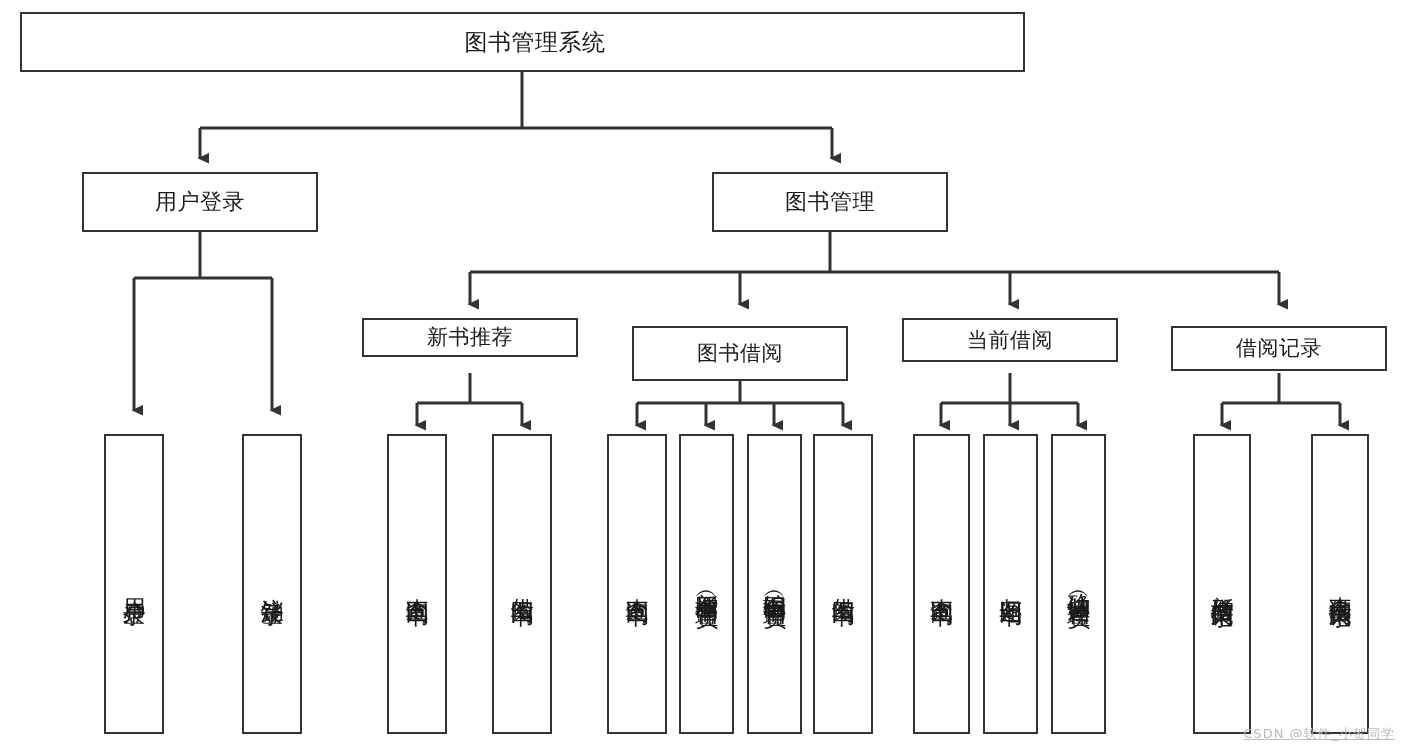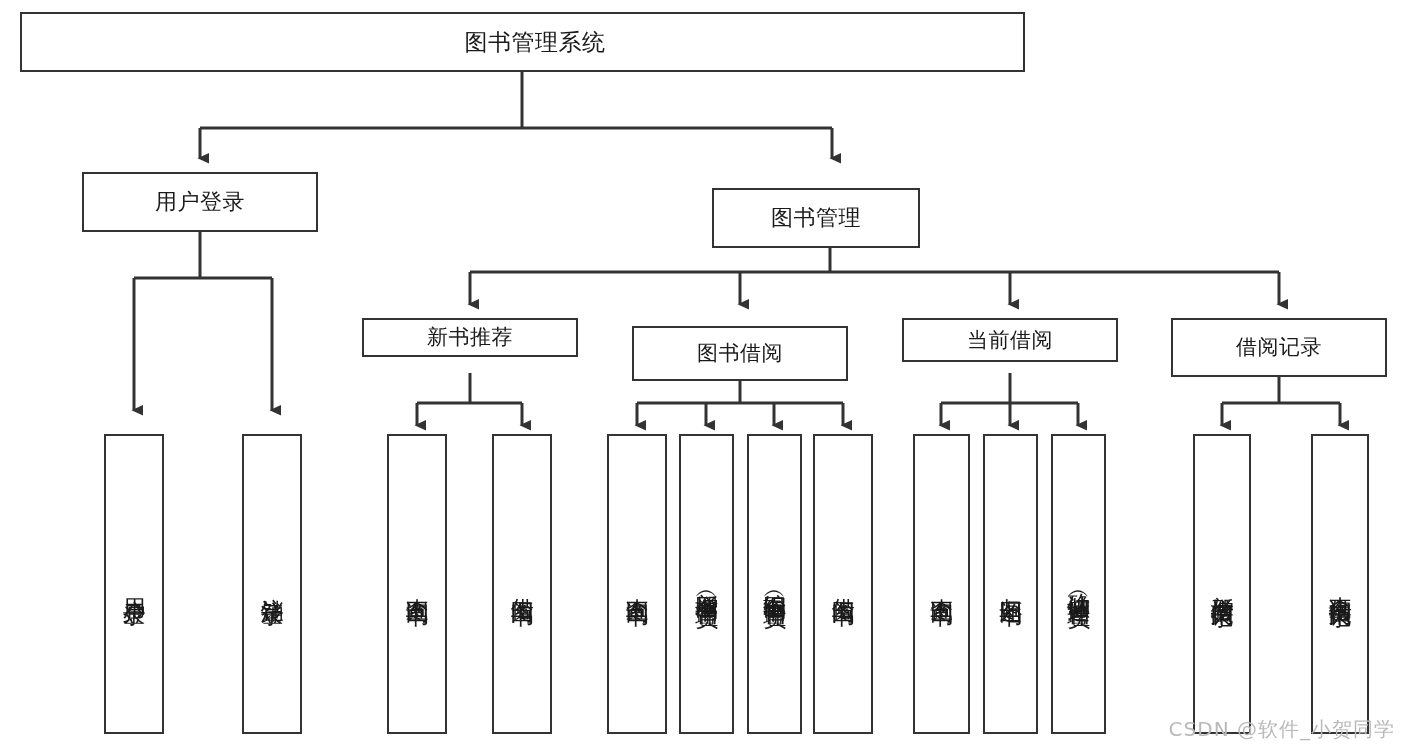--- a/index.html
+++ b/index.html
@@ -54,26 +54,27 @@
     white-space: nowrap;
   }
   .node.root .node-label { font-size: 23px; }
   .node.level1 .node-label { font-size: 22px; }
   .node.level2 .node-label { font-size: 21px; }
 
   #watermark {
     position: absolute;
     right: 10px;
     bottom: 4px;
-    font-size: 20px;
+    font-size: 13px;
     color: #b9b9b9;
     letter-spacing: 1px;
     white-space: nowrap;
     z-index: 5;
     user-select: none;
+    text-decoration: underline;
   }
 </style>
 </head>
 <body>
 
 <div id="diagram-root">
 
   <svg id="edges-layer" viewBox="0 0 1405 747" xmlns="http://www.w3.org/2000/svg">
     <defs>
       <marker id="arrow" markerWidth="12" markerHeight="12" refX="5.5" refY="9" orient="auto" markerUnits="userSpaceOnUse">
@@ -125,37 +126,37 @@
   </svg>
 
   <div class="node root" style="left:20px; top:12px; width:1005px; height:60px;padding-left:25px;">
     <span class="node-label">图书管理系统</span>
   </div>
 
   <div class="node level1" style="left:82px; top:172px; width:236px; height:60px;">
     <span class="node-label">用户登录</span>
   </div>
 
-  <div class="node level1" style="left:712px; top:172px; width:208px; height:60px;margin-top:16px;">
+  <div class="node level1" style="left:712px; top:172px; width:236px; height:60px;">
     <span class="node-label">图书管理</span>
   </div>
 
   <div class="node level2" style="left:362px; top:318px; width:216px; height:39px;">
     <span class="node-label">新书推荐</span>
   </div>
 
   <div class="node level2" style="left:632px; top:326px; width:216px; height:55px;">
     <span class="node-label">图书借阅</span>
   </div>
 
   <div class="node level2" style="left:902px; top:318px; width:216px; height:44px;">
     <span class="node-label">当前借阅</span>
   </div>
 
-  <div class="node level2" style="left:1171px; top:318px; width:216px; height:59px;">
+  <div class="node level2" style="left:1171px; top:326px; width:216px; height:45px;">
     <span class="node-label">借阅记录</span>
   </div>
 
   <div class="node vertical" style="left:104px; top:434px; width:60px; height:300px;">
     <span class="node-label">用户登录</span>
   </div>
 
   <div class="node vertical" style="left:242px; top:434px; width:60px; height:300px;">
     <span class="node-label">注销登录</span>
   </div>

